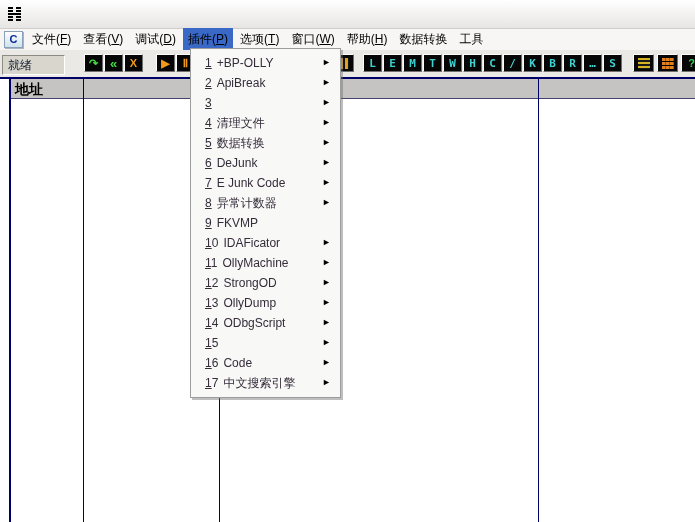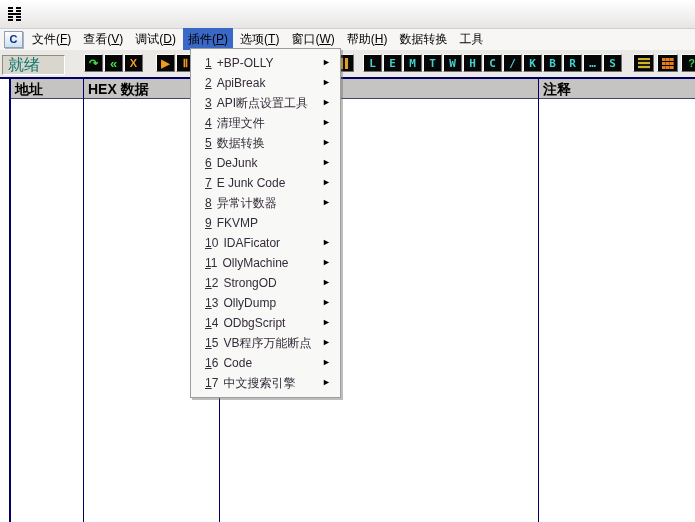--- a/index.html
+++ b/index.html
@@ -19,21 +19,21 @@
           box-shadow:1px 1px 0 #a8b4c0;color:#0a2a9a;font-weight:bold;font-size:11px;
           text-align:center;line-height:14px;}
   .mb-item{padding:3px 5px;margin-right:2px;white-space:nowrap;cursor:default;}
   .mb-item.active{background:#3a68c6;color:#000000;}
   .mb-item u{text-decoration:underline;}
 
   
   .toolbar{position:absolute;top:50px;left:0;right:0;height:27px;background:#ebe9e5;}
   .status-box{position:absolute;left:2px;top:5px;width:63px;height:20px;box-sizing:border-box;
               background:#d9d6cd;border:1px solid;border-color:#8e8b82 #ffffff #ffffff #8e8b82;
-              font-size:16px;color:#0f766e;line-height:18px;padding-left:5px;}
+              font-size:12px;color:#0f172a;line-height:18px;padding-left:5px;}
   .tb-group{position:absolute;top:4px;display:flex;}
   #grp-left{left:84px;}  #grp-partial{left:335px;}  #grp-letters{left:363px;}  #grp-icons{left:633px;}
   .tbtn{width:19px;height:18px;box-sizing:border-box;background:#060606;margin-right:1px;
         border:1px solid;border-color:#fdfdfd #6f6f6f #6f6f6f #fdfdfd;
         display:flex;align-items:center;justify-content:center;cursor:default;}
   #grp-icons .tbtn{width:21px;margin-right:3px;}
   .tbtn .glyph{font-weight:bold;font-size:11px;line-height:1;}
   .glyph.big{font-size:13px;}
   .green{color:#3ddc3d;} .orange{color:#ef9a1e;} .cyan{color:#3fd0d0;font-family:"DejaVu Sans Mono",monospace;}
   .helpgreen{color:#35d058;font-size:13px;}
@@ -214,23 +214,21 @@
           <span class="glyph helpgreen">?</span>
           <span class="shape"></span>
         </div>
       </div>
   </div>
 
   <div class="pane-top"></div>
   <div class="tbody"></div>
   <div class="thead">
     <div class="th th-addr">地址</div>
-    <div class="th th-hex">HEX 数据</div>
     <div class="th th-disasm"></div>
-    <div class="th th-comment">注释</div>
   </div>
   <div class="vline-left"></div>
   <div class="vline vl-1"></div>
   <div class="vline vl-2"></div>
   <div class="vline vl-3"></div>
 
   <div class="dropdown">
 
       <div class="dd-item">
         <span class="dd-num"><u>1</u><span></span></span>
@@ -239,21 +237,20 @@
       </div>
 
       <div class="dd-item">
         <span class="dd-num"><u>2</u><span></span></span>
         <span>ApiBreak</span>
         <span class="dd-arrow">►</span>
       </div>
 
       <div class="dd-item">
         <span class="dd-num"><u>3</u><span></span></span>
-        <span>API断点设置工具</span>
         <span class="dd-arrow">►</span>
       </div>
 
       <div class="dd-item">
         <span class="dd-num"><u>4</u><span></span></span>
         <span>清理文件</span>
         <span class="dd-arrow">►</span>
       </div>
 
       <div class="dd-item">
@@ -311,21 +308,20 @@
       </div>
 
       <div class="dd-item">
         <span class="dd-num"><u>1</u><span>4</span></span>
         <span>ODbgScript</span>
         <span class="dd-arrow">►</span>
       </div>
 
       <div class="dd-item">
         <span class="dd-num"><u>1</u><span>5</span></span>
-        <span>VB程序万能断点</span>
         <span class="dd-arrow">►</span>
       </div>
 
       <div class="dd-item">
         <span class="dd-num"><u>1</u><span>6</span></span>
         <span>Code</span>
         <span class="dd-arrow">►</span>
       </div>
 
       <div class="dd-item">

